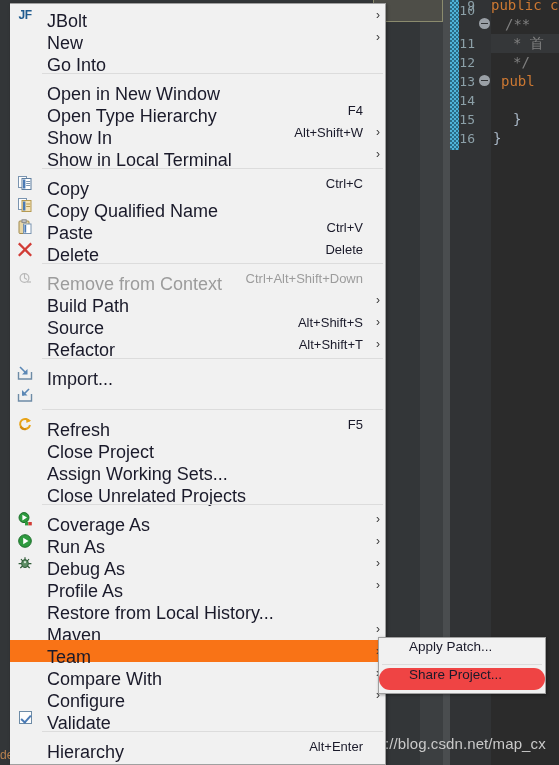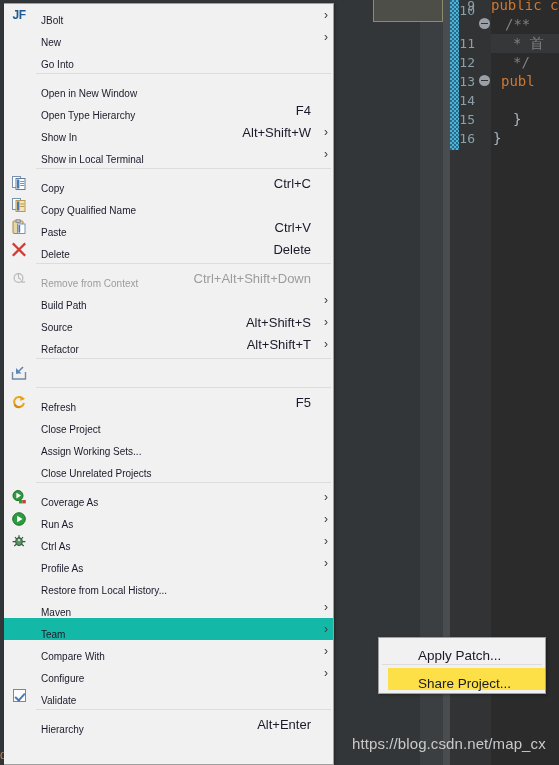--- a/index.html
+++ b/index.html
@@ -142,22 +142,22 @@
     left: 0px; top: 748px;
     font-family: "Liberation Sans", sans-serif;
     font-size: 12px;
     color: #b9824f;
     white-space: nowrap;
   }
 
   
   #context-menu {
     position: absolute;
-    left: 4px; top: 3px;
-    width: 330px;
+    left: 10px; top: 3px;
+    width: 376px;
     height: 762px;
     background: #f1f1f1;
     border: 1px solid #a0a0a0;
     border-left: none;
     box-sizing: border-box;
     box-shadow: 1px 1px 3px rgba(0,0,0,0.35);
   }
   #icon-gutter {
     position: absolute;
     left: 0; top: 0;
@@ -181,21 +181,21 @@
   .mi .icon-box {
     width: 30px;
     min-width: 30px;
     height: 22px;
     display: flex;
     align-items: center;
     justify-content: center;
   }
   .mi .label {
     flex: 1;
-    font-size: 10px;
+    font-size: 18px;
     color: #1a1a2a;
     padding-left: 7px;
     white-space: nowrap;
     line-height: 1;
     margin-top: 11px;
   }
   .mi .accel {
     font-size: 13px;
     color: #1a1a2a;
     white-space: nowrap;
@@ -206,21 +206,21 @@
     width: 14px;
     min-width: 14px;
     font-size: 12px;
     color: #3a3a3a;
     text-align: center;
     line-height: 1;
   }
   .mi.disabled .label,
   .mi.disabled .accel { color: #9c9c9c; }
   .mi.selected {
-    background: #14b8a6;
+    background: #f97316;
   }
   .sep {
     height: 7px;
     position: relative;
   }
   .sep::after {
     content: "";
     position: absolute;
     left: 32px; right: 2px;
     top: 3px;
@@ -256,32 +256,31 @@
     width: 168px;
     background: #f1f1f1;
     border: 1px solid #a0a0a0;
     box-sizing: border-box;
     box-shadow: 1px 1px 3px rgba(0,0,0,0.35);
     padding: 2px 0 3px 0;
   }
   #submenu .smi {
     height: 22px;
     display: flex;
-    align-items: flex-end;
+    align-items: flex-start;
     box-sizing: border-box;
-    margin-left: 9px;
   }
   #submenu .smi .label {
     font-size: 13.5px;
     color: #1a1a2a;
     padding-left: 30px;
     white-space: nowrap;
     line-height: 1;
   }
-  #submenu .smi.selected { background: #fde047; }
+  #submenu .smi.selected { background: #ef4444; border-radius: 11px; }
   #submenu .sep {
     height: 6px;
   }
   #submenu .sep::after {
     left: 3px; right: 3px; top: 2px;
   }
   
   .jf {
     font-family: "Liberation Sans", sans-serif;
     font-weight: bold;
@@ -492,20 +491,34 @@
         <span class="label">Refactor</span>
         <span class="accel">Alt+Shift+T</span>
         <span class="arrow">›</span>
       </div>
       <div class="sep"></div>
       <div class="mi">
         <span class="icon-box">
           <span style="display: flex; align-items: center; justify-content: center;">
             <svg class="icn" viewBox="0 0 16 16" xmlns="http://www.w3.org/2000/svg">
               <path d="M1.5 7 L1.5 14 L14.5 14 L14.5 7" fill="none" stroke="#6d8ba6" stroke-width="1.4"></path>
+              <path d="M3 2 L9.5 8.5" stroke="#5b87b5" stroke-width="1.6"></path>
+              <path d="M10.5 4 L10.5 9.5 L5 9.5 Z" fill="#5b87b5"></path>
+            </svg>
+          </span>
+        </span>
+        <span class="label">Import...</span>
+        <span class="accel"></span>
+        <span class="arrow" style="visibility: hidden;">›</span>
+      </div>
+      <div class="mi">
+        <span class="icon-box">
+          <span style="display: flex; align-items: center; justify-content: center;">
+            <svg class="icn" viewBox="0 0 16 16" xmlns="http://www.w3.org/2000/svg">
+              <path d="M1.5 7 L1.5 14 L14.5 14 L14.5 7" fill="none" stroke="#6d8ba6" stroke-width="1.4"></path>
               <path d="M12 2 L5.5 8.5" stroke="#5b87b5" stroke-width="1.6"></path>
               <path d="M5 3 L5 8.5 L10.5 8.5 Z" fill="#5b87b5"></path>
             </svg>
           </span>
         </span>
         <span class="accel"></span>
         <span class="arrow" style="visibility: hidden;">›</span>
       </div>
       <div class="sep"></div>
       <div class="mi">
@@ -578,21 +591,21 @@
       <div class="mi">
         <span class="icon-box">
           <span style="display: flex; align-items: center; justify-content: center;">
             <svg class="icn" viewBox="0 0 16 16" xmlns="http://www.w3.org/2000/svg">
               <ellipse cx="8" cy="8.6" rx="3.4" ry="4" fill="#5e8f66" stroke="#2f5c38"></ellipse>
               <path d="M8 2.3 L8 5 M4 4 L5.6 6 M12 4 L10.4 6 M1.6 8.6 L4.6 8.6 M11.4 8.6 L14.4 8.6 M3.3 13 L5.3 11.2 M12.7 13 L10.7 11.2" stroke="#2f5c38" stroke-width="1.2"></path>
               <circle cx="8" cy="7.2" r="1.1" fill="#d9e8da"></circle>
             </svg>
           </span>
         </span>
-        <span class="label">Ctrl As</span>
+        <span class="label">Debug As</span>
         <span class="accel"></span>
         <span class="arrow">›</span>
       </div>
       <div class="mi">
         <span class="icon-box">
           <span style="display: flex; align-items: center; justify-content: center;"></span>
         </span>
         <span class="label">Profile As</span>
         <span class="accel"></span>
         <span class="arrow">›</span>

